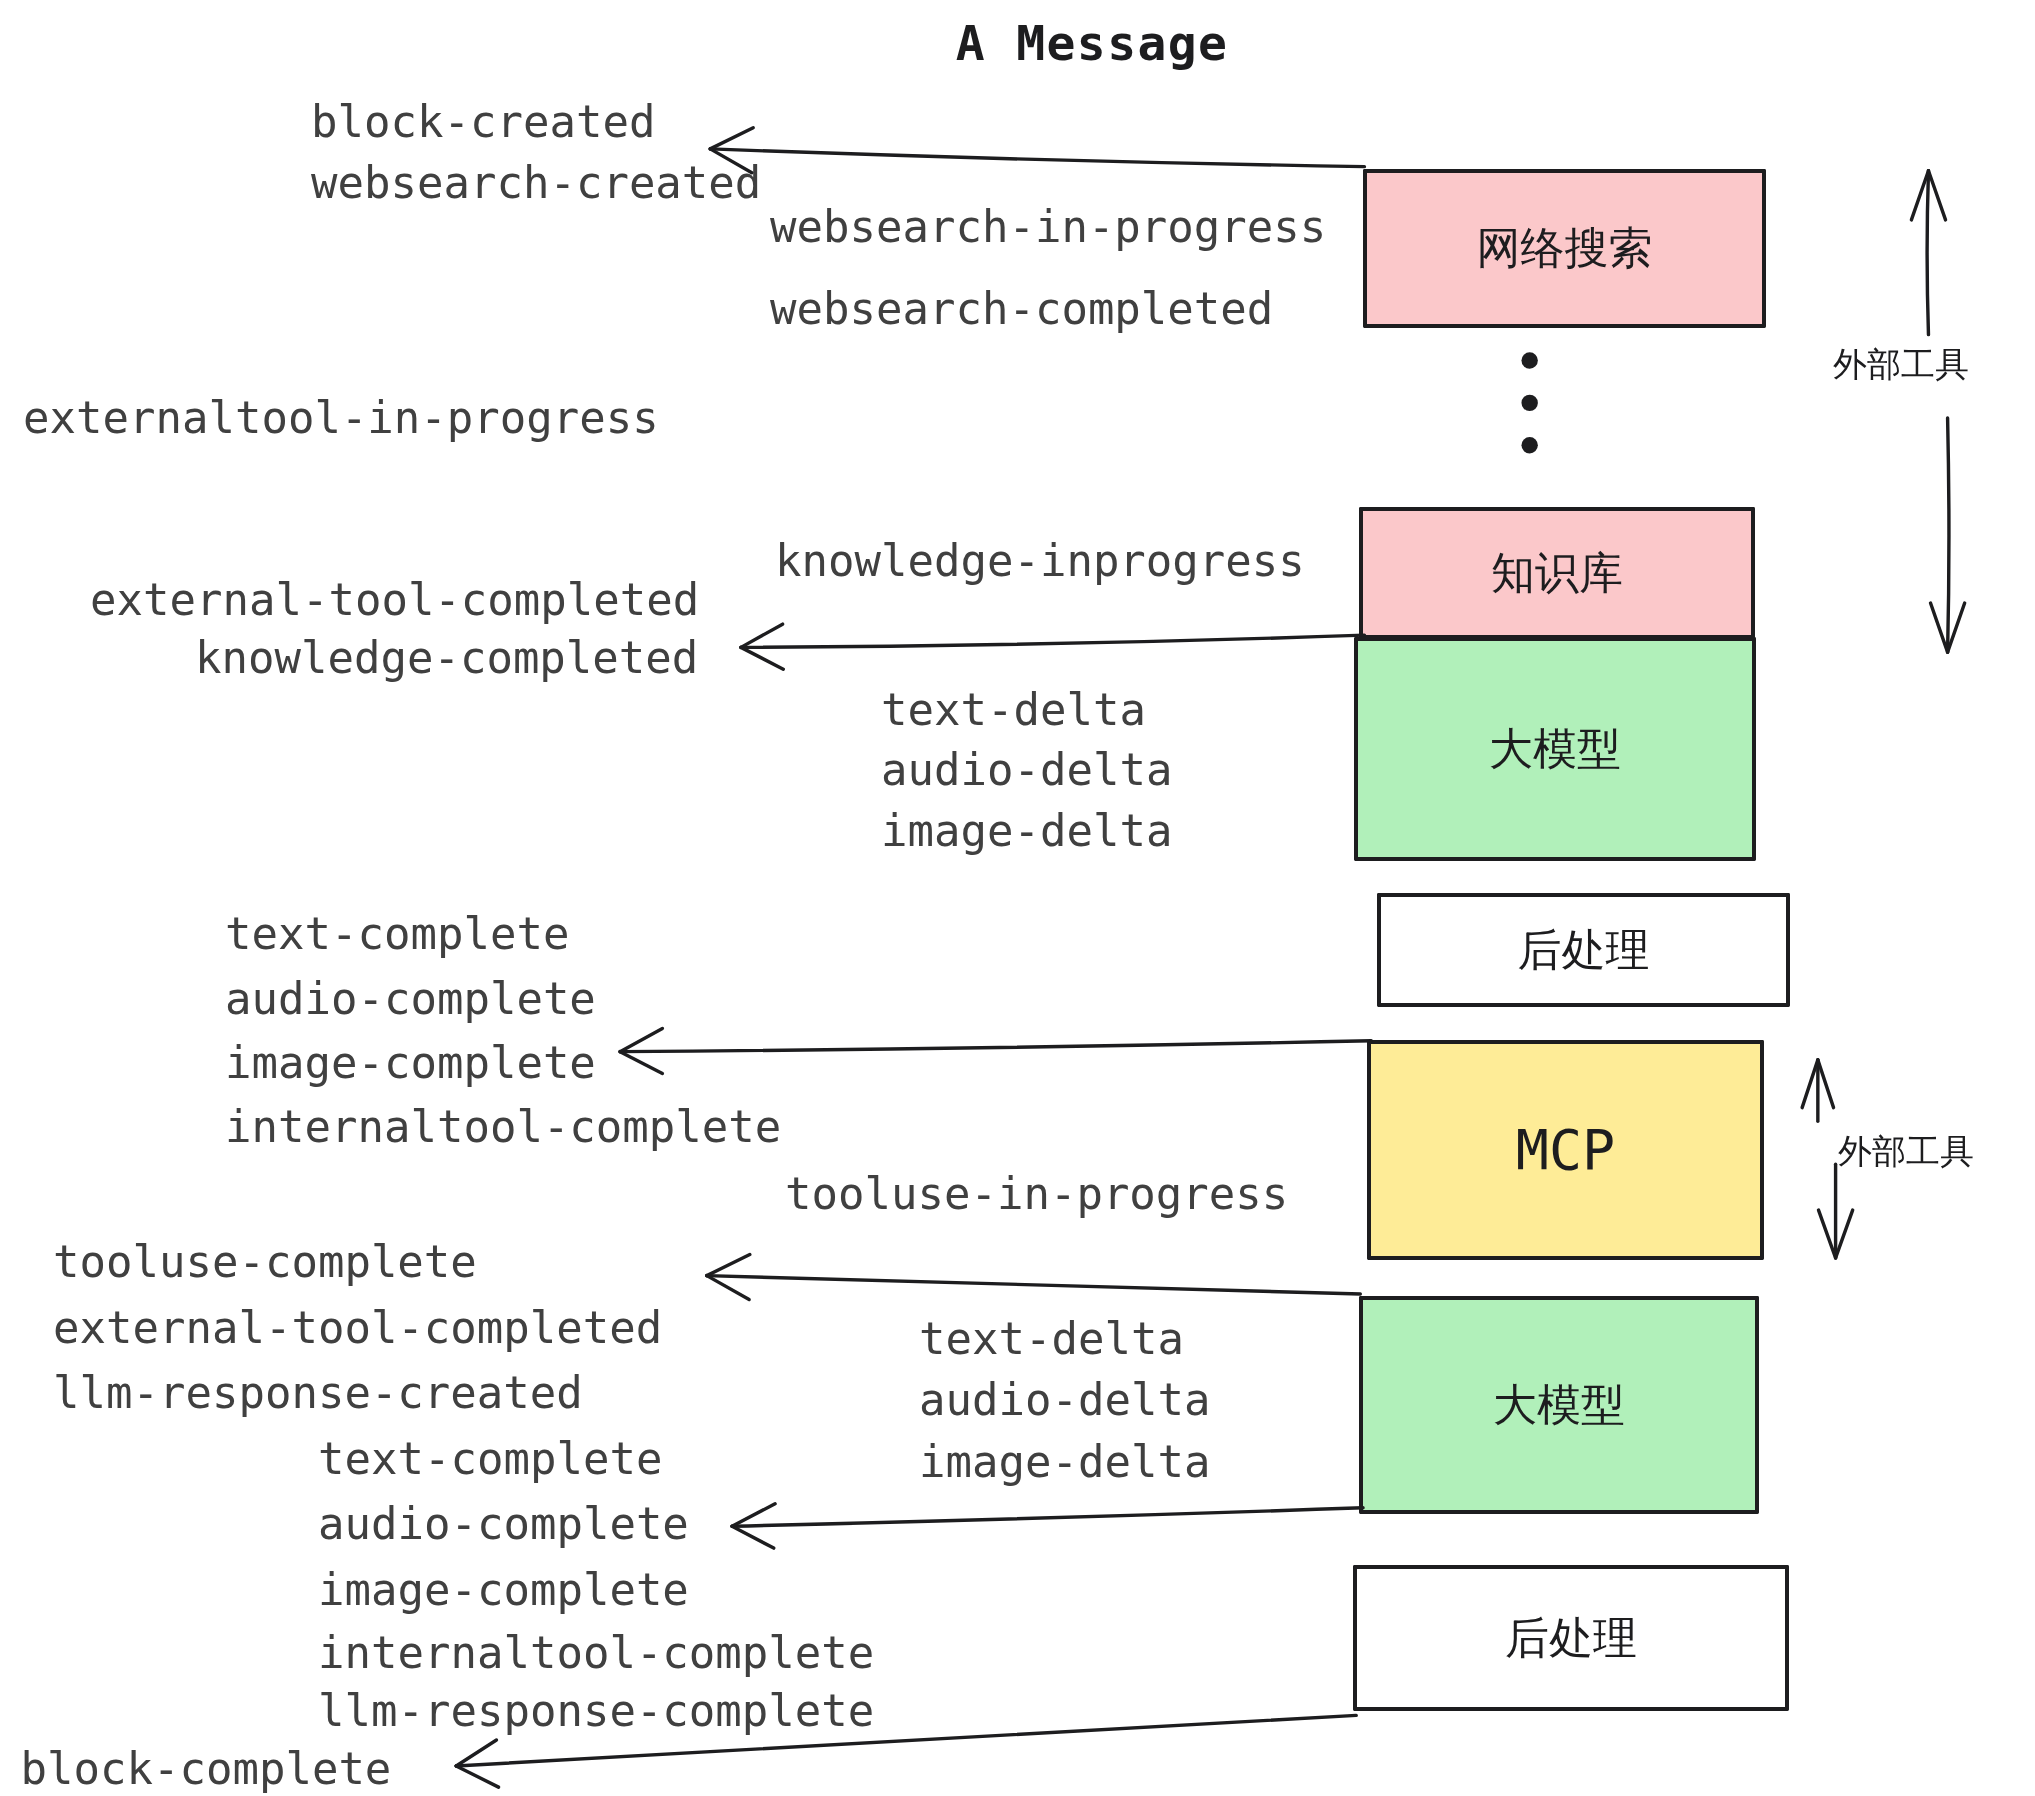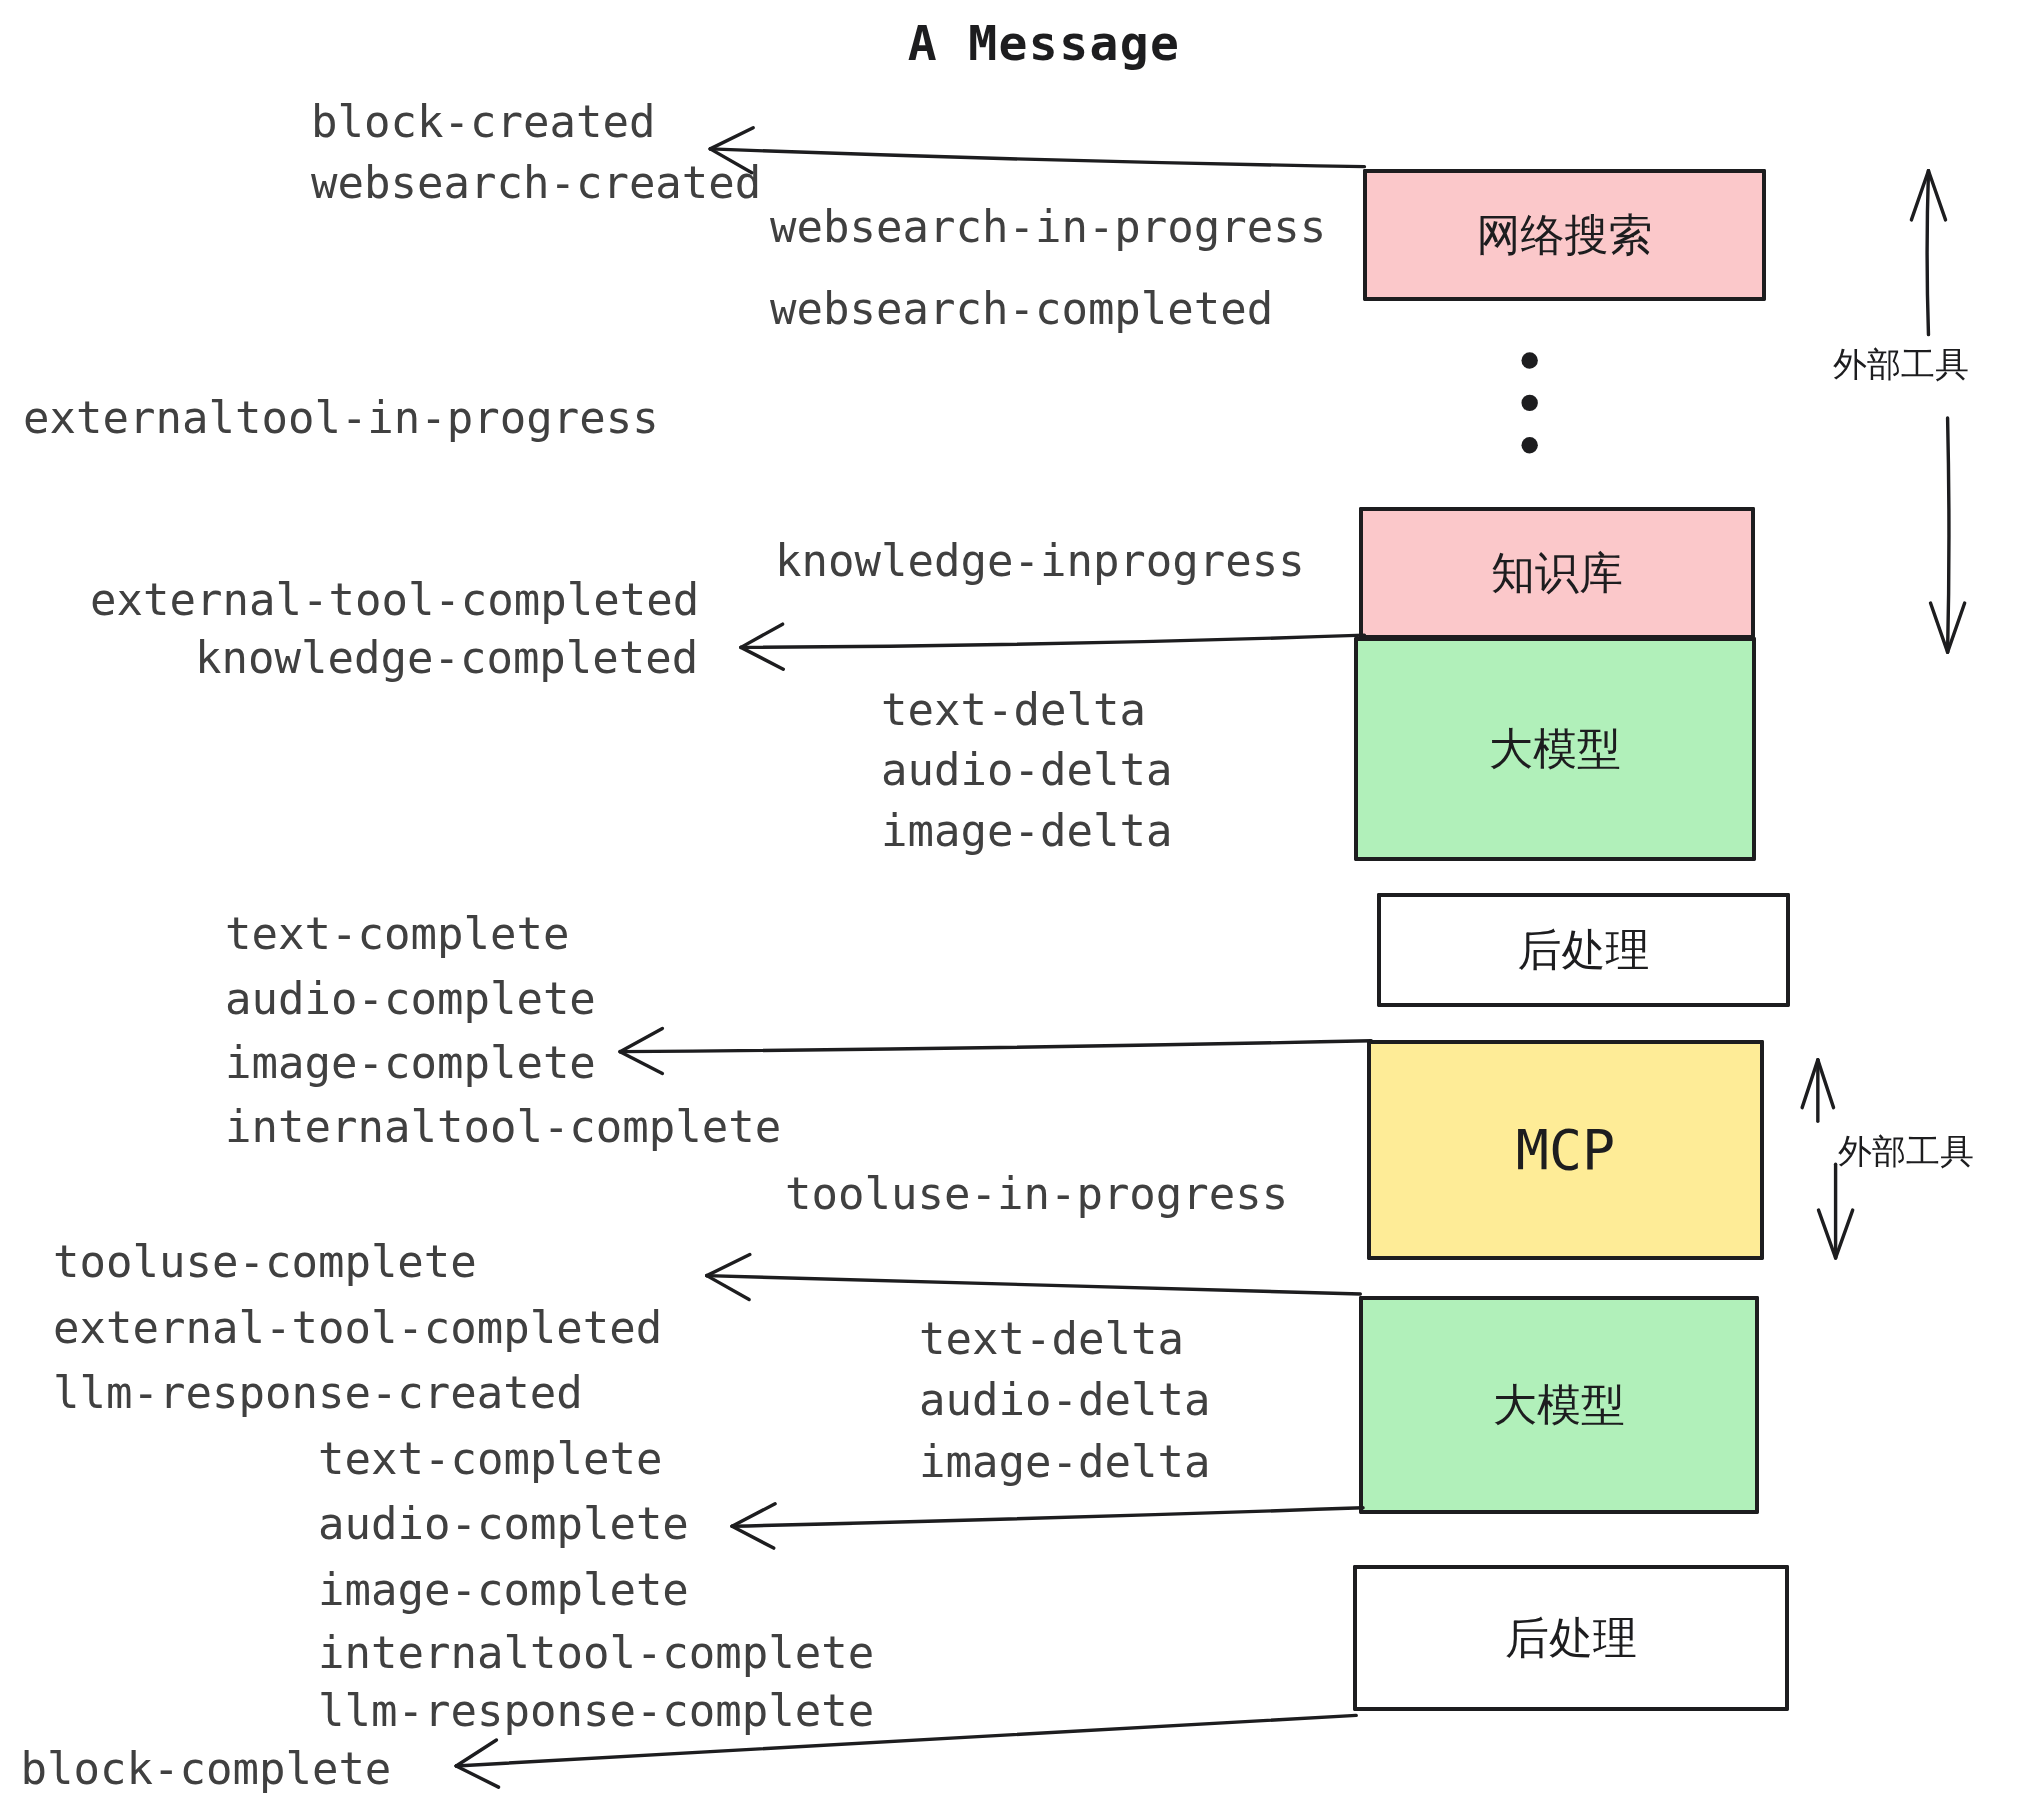--- a/index.html
+++ b/index.html
@@ -47,21 +47,21 @@
     font-size:34px;color:#1d1d1f;
     white-space:nowrap;
   }
   svg.overlay{position:absolute;left:0;top:0;}
 </style>
 </head>
 <body>
 
 <div class="canvas">
 
-  <div class="title" style="left:1044px;top:43px">A Message</div>
+  <div class="title" style="left:1092px;top:43px">A Message</div>
 
   <div class="ev" style="left:311px;top:122px">block-created</div>
   <div class="ev" style="left:311px;top:183px">websearch-created</div>
   <div class="ev" style="left:770px;top:227px">websearch-in-progress</div>
   <div class="ev" style="left:770px;top:309px">websearch-completed</div>
   <div class="ev" style="left:23px;top:418px">externaltool-in-progress</div>
   <div class="ev" style="left:775px;top:561px">knowledge-inprogress</div>
   <div class="ev" style="left:90px;top:600px">external-tool-completed</div>
   <div class="ev" style="left:195px;top:658px">knowledge-completed</div>
   <div class="ev" style="left:881px;top:710px">text-delta</div>
@@ -78,21 +78,21 @@
   <div class="ev" style="left:919px;top:1339px">text-delta</div>
   <div class="ev" style="left:919px;top:1400px">audio-delta</div>
   <div class="ev" style="left:919px;top:1462px">image-delta</div>
   <div class="ev" style="left:318px;top:1459px">text-complete</div>
   <div class="ev" style="left:318px;top:1524px">audio-complete</div>
   <div class="ev" style="left:318px;top:1590px">image-complete</div>
   <div class="ev" style="left:318px;top:1653px">internaltool-complete</div>
   <div class="ev" style="left:318px;top:1711px">llm-response-complete</div>
   <div class="ev" style="left:20.5px;top:1769px">block-complete</div>
 
-  <div class="box" style="left: 1363px; top: 169px; width: 403px; height: 132px; background-color: rgb(251, 200, 202);">
+  <div class="box" style="left: 1363px; top: 169px; width: 403px; height: 159px; background-color: rgb(251, 200, 202);">
     <span>网络搜索</span>
   </div>
   <div class="box" style="left: 1359px; top: 507px; width: 396px; height: 132px; background-color: rgb(251, 200, 202); justify-content: center;">
     <span>知识库</span>
   </div>
   <div class="box" style="left: 1354px; top: 637px; width: 402px; height: 224px; background-color: rgb(177, 240, 186);">
     <span>大模型</span>
   </div>
   <div class="box" style="left: 1377px; top: 893px; width: 413px; height: 114px; background-color: rgb(255, 255, 255);">
     <span>后处理</span>

